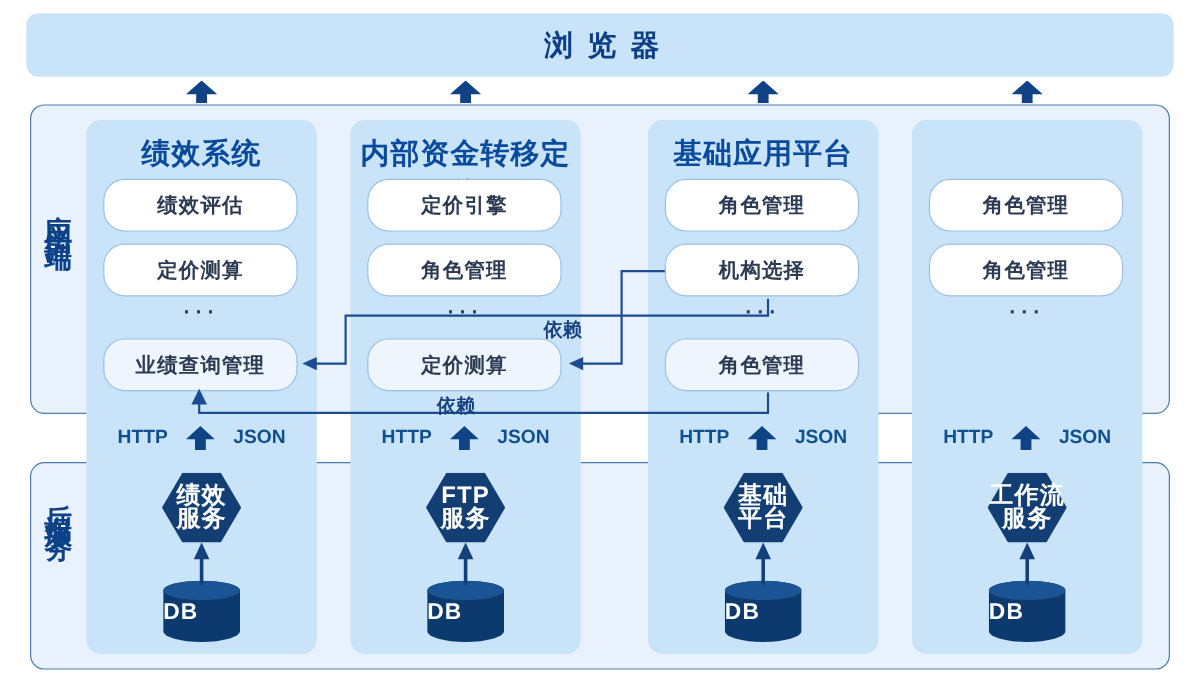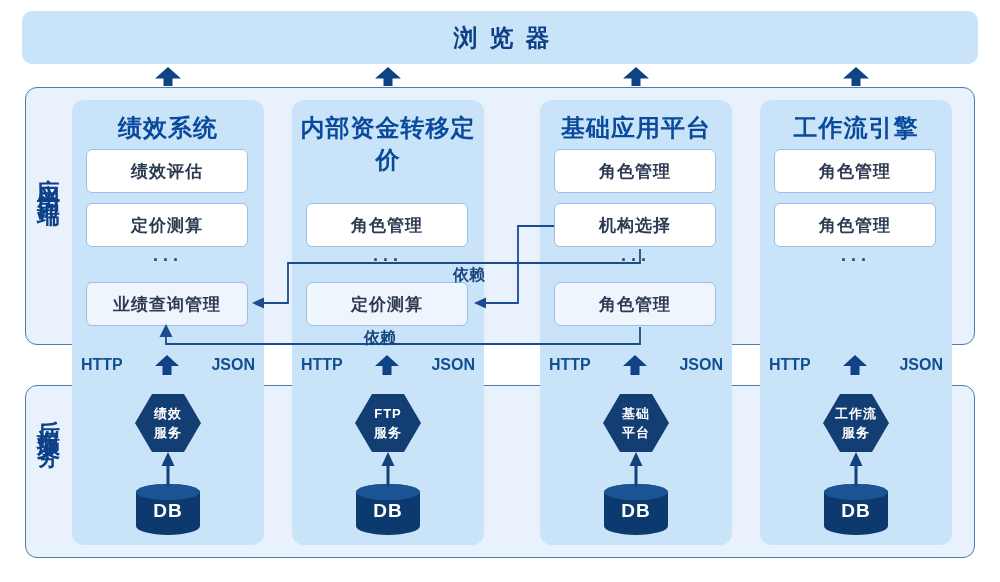--- a/index.html
+++ b/index.html
@@ -21,40 +21,40 @@
   .frontend-label{left:34px;top:160px;}
   .backend-label{left:34px;top:402px;}
 
   
   .panel{position:absolute;top:100px;width:192px;height:445px;background:#c9e3f8;
          border-radius:12px;z-index:2;}
   .p1{left:72px}.p2{left:292px}.p3{left:540px}.p4{left:760px}
   .panel-title{position:absolute;top:12px;left:0;right:0;text-align:center;
                font-size:24px;font-weight:bold;color:#0a4a9c;letter-spacing:1px;}
   .pbox{position:absolute;left:14px;width:162px;height:44px;background:#ffffff;
-        border:1px solid #9cc0e4;border-radius:6px;box-sizing:border-box;
+        border:1px solid #9cc0e4;border-radius:18px;box-sizing:border-box;
         display:flex;align-items:center;justify-content:center;
         font-size:17px;font-weight:600;color:#2c3a52;letter-spacing:1px;}
   .b1{top:49px}.b2{top:103px}
   .b3{top:182px;background:#eff5fc;}
   .ellipsis{position:absolute;top:150px;left:0;right:0;text-align:center;
             font-size:18px;font-weight:bold;color:#33415c;letter-spacing:4px;}
 
   
   .transport{position:absolute;top:252px;left:0;right:0;height:26px;
              display:flex;align-items:center;justify-content:space-between;
-             padding:0 9px;font-size:16px;font-weight:bold;color:#11508f;}
+             padding:0 26px;font-size:16px;font-weight:bold;color:#11508f;}
 
   
   .hex{position:absolute;top:294px;left:50%;transform:translateX(-50%);width:66px;height:58px;}
   .hex-label{position:absolute;inset:0;display:flex;flex-direction:column;align-items:center;
-             justify-content:center;color:#ffffff;font-size:13px;font-weight:bold;
+             justify-content:center;color:#ffffff;font-size:20px;font-weight:bold;
              line-height:19px;letter-spacing:1px;}
   .cyl{position:absolute;top:384px;left:50%;transform:translateX(-50%);width:64px;height:52px;}
-  .cyl-label{position:absolute;left:0;right:0;top:16px;text-align:center;color:#ffffff;
+  .cyl-label{position:absolute;left:0;right:0;top:16px;text-align:left;color:#ffffff;
              font-weight:bold;font-size:19px;letter-spacing:1px;}
 
   
   .flow-arrow{position:absolute;top:67px;width:26px;height:19px;}
   .fa1{left:155px}.fa2{left:375px}.fa3{left:623px}.fa4{left:843px}
 
   
   .overlay{position:absolute;left:0;top:0;width:1000px;height:582px;z-index:4;pointer-events:none;}
   .dep-label{position:absolute;z-index:5;font-size:16px;font-weight:600;color:#17437f;
              width:44px;text-align:center;}
@@ -114,20 +114,21 @@
       <svg width="64" height="52" viewBox="0 0 64 52">
         <path d="M0,8 L0,42 A32,9 0 0 0 64,42 L64,8 A32,8 0 0 0 0,8 Z" fill="#0d3a6e"></path>
         <ellipse cx="32" cy="8" rx="32" ry="8" fill="#1b5494"></ellipse>
       </svg>
       <div class="cyl-label">DB</div>
     </div>
   </div>
 
   <div class="panel p2">
     <div class="panel-title">内部资金转移定价</div>
+    <div class="pbox b1">定价引擎</div>
     <div class="pbox b2">角色管理</div>
     <div class="ellipsis">···</div>
     <div class="pbox b3">定价测算</div>
     <div class="transport">
       <span>HTTP</span>
       <svg width="24" height="20" viewBox="0 0 24 20">
           <polygon points="12,0 24,11 16.5,11 16.5,20 7.5,20 7.5,11 0,11" fill="#0f4386"></polygon>
         </svg>
       <span>JSON</span>
     </div>
@@ -174,21 +175,20 @@
     <div class="cyl">
       <svg width="64" height="52" viewBox="0 0 64 52">
         <path d="M0,8 L0,42 A32,9 0 0 0 64,42 L64,8 A32,8 0 0 0 0,8 Z" fill="#0d3a6e"></path>
         <ellipse cx="32" cy="8" rx="32" ry="8" fill="#1b5494"></ellipse>
       </svg>
       <div class="cyl-label">DB</div>
     </div>
   </div>
 
   <div class="panel p4">
-    <div class="panel-title">工作流引擎</div>
     <div class="pbox b1">角色管理</div>
     <div class="pbox b2">角色管理</div>
     <div class="ellipsis">···</div>
     <div class="transport">
       <span>HTTP</span>
       <svg width="24" height="20" viewBox="0 0 24 20">
           <polygon points="12,0 24,11 16.5,11 16.5,20 7.5,20 7.5,11 0,11" fill="#0f4386"></polygon>
         </svg>
       <span>JSON</span>
     </div>

